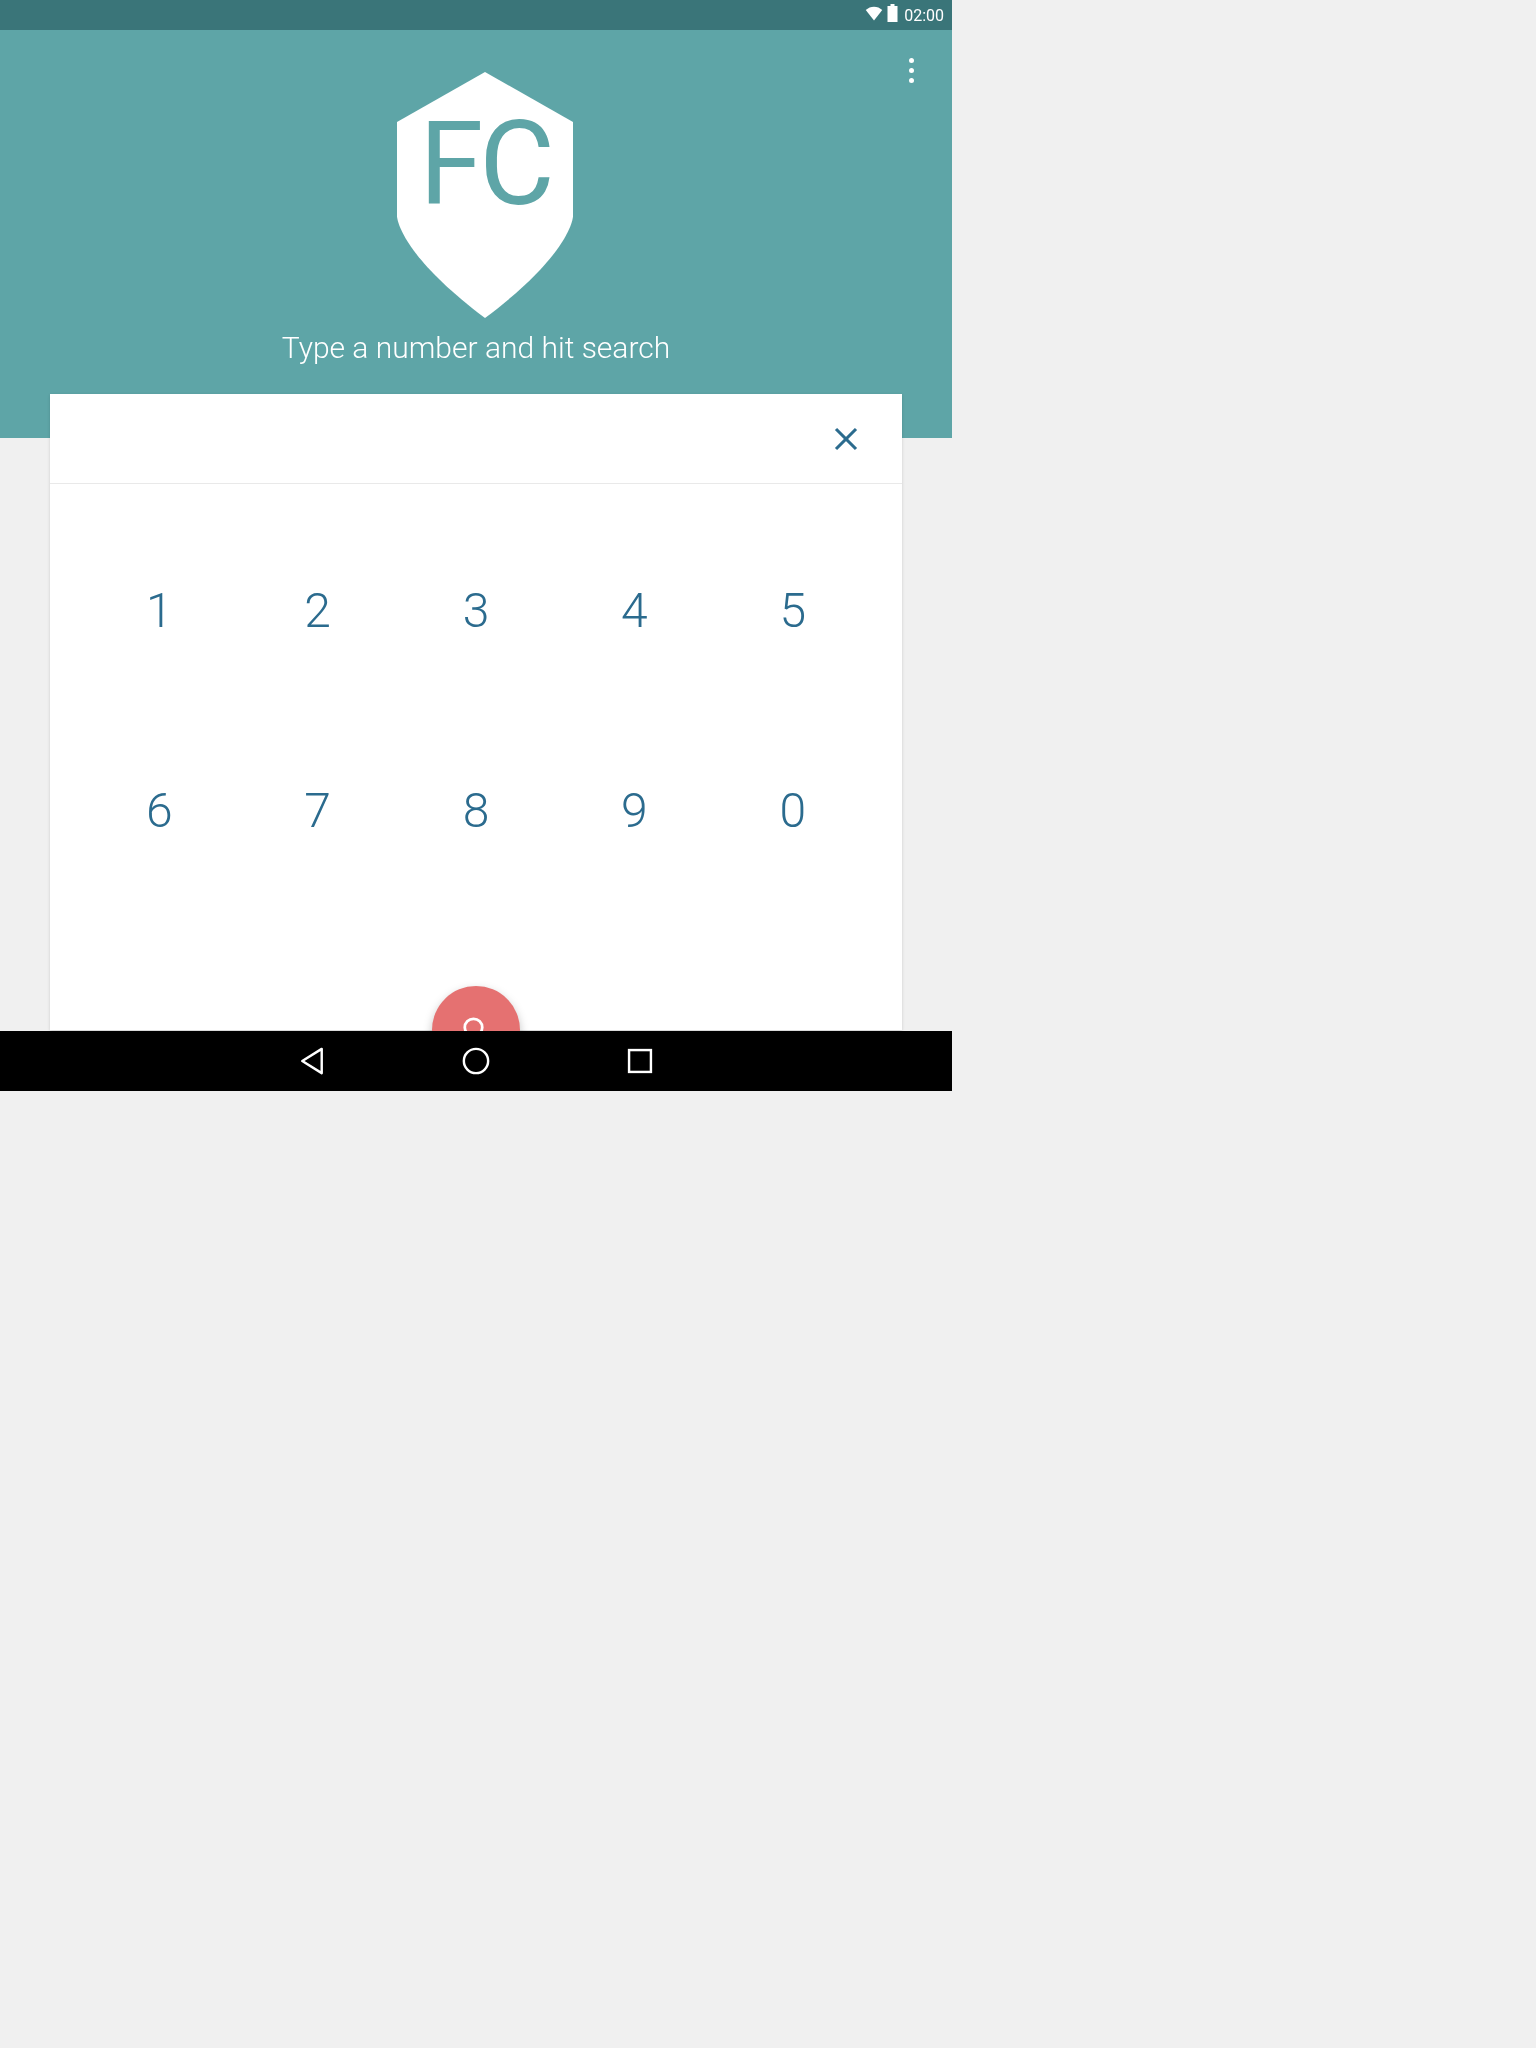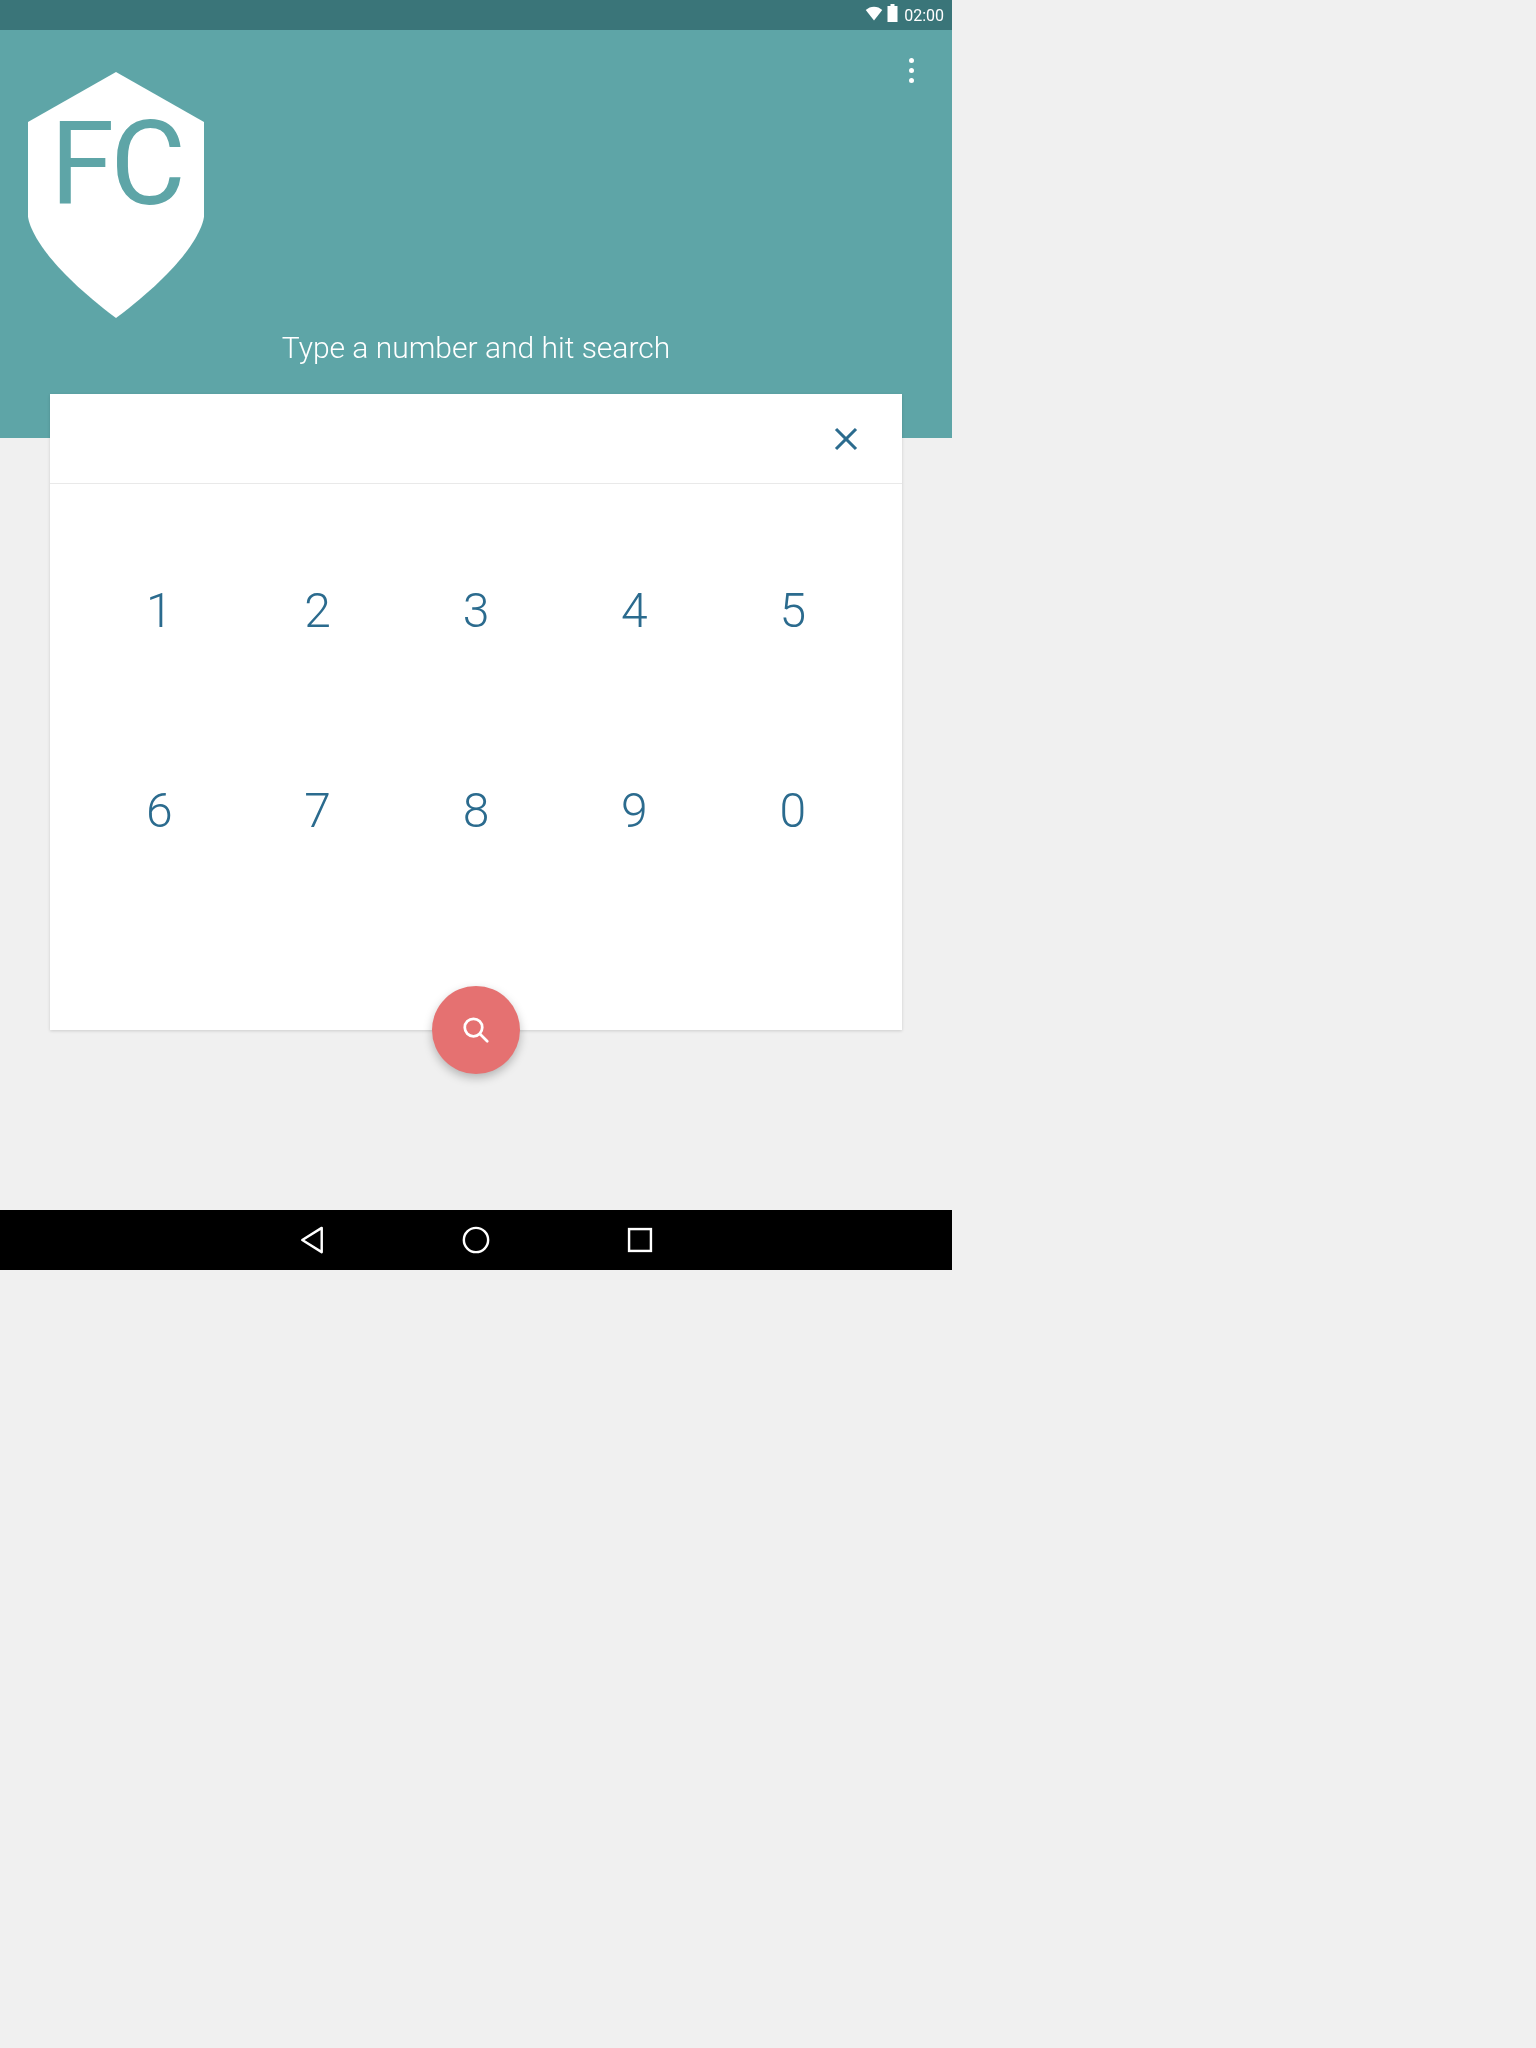--- a/index.html
+++ b/index.html
@@ -51,20 +51,21 @@
   }
   .overflow-menu .dot {
     width: 5px;
     height: 5px;
     background: #ffffff;
     border-radius: 50%;
   }
   .logo-wrap {
     padding-top: 42px;
     display: flex;
+    justify-content: center;
     margin-left: 18px;
   }
   .logo {
     width: 196px;
     height: 246px;
     position: relative;
   }
   .logo svg {
     width: 100%;
     height: 100%;
@@ -177,21 +178,21 @@
     width: 34px;
     height: 34px;
     display: flex;
     align-items: center;
     justify-content: center;
     cursor: pointer;
   }
   .page {
     position: relative;
     width: 952px;
-    height: 1270px;
+    height: 1091px;
     background: #f0f0f0;
   }
 </style>
 </head>
 <body>
 
 <div class="page">
 
   <div class="status-bar">
     <span class="wifi">

